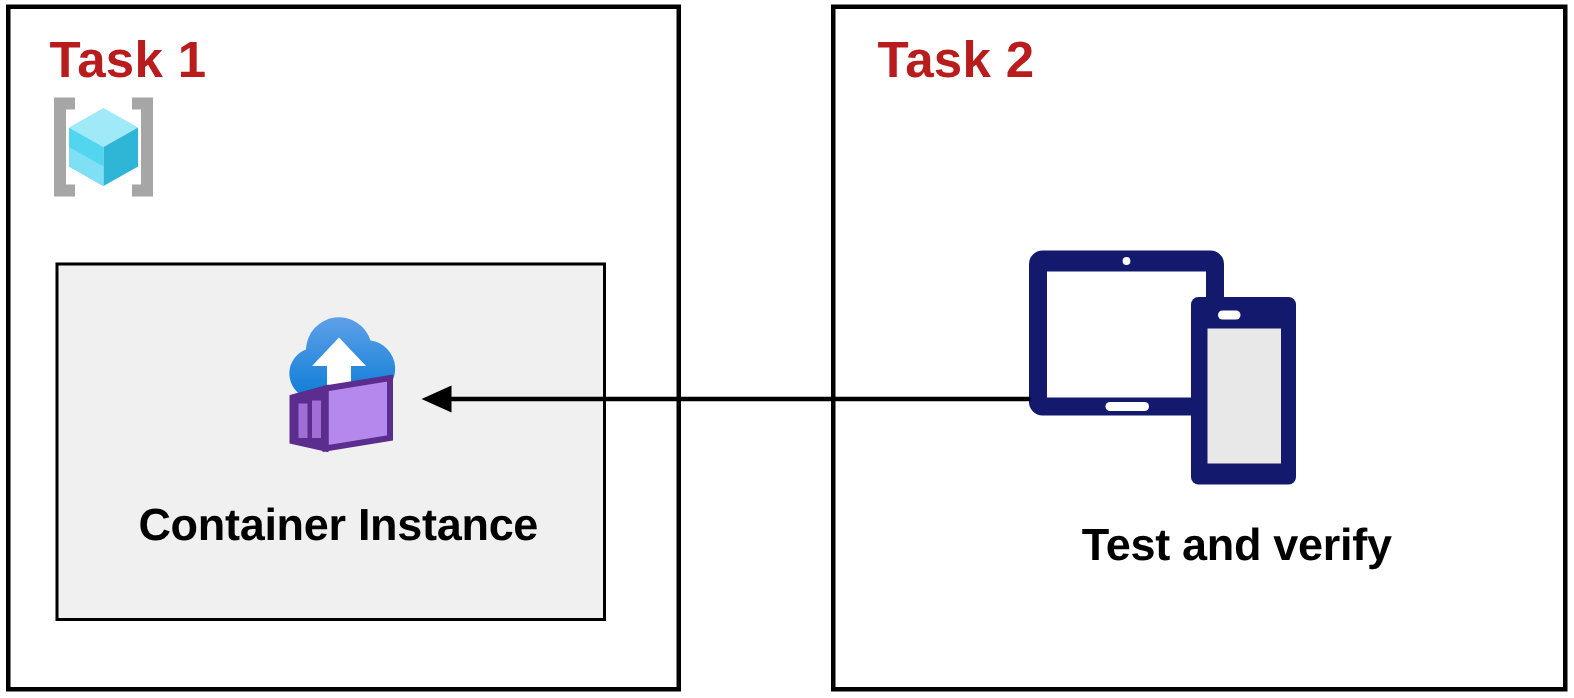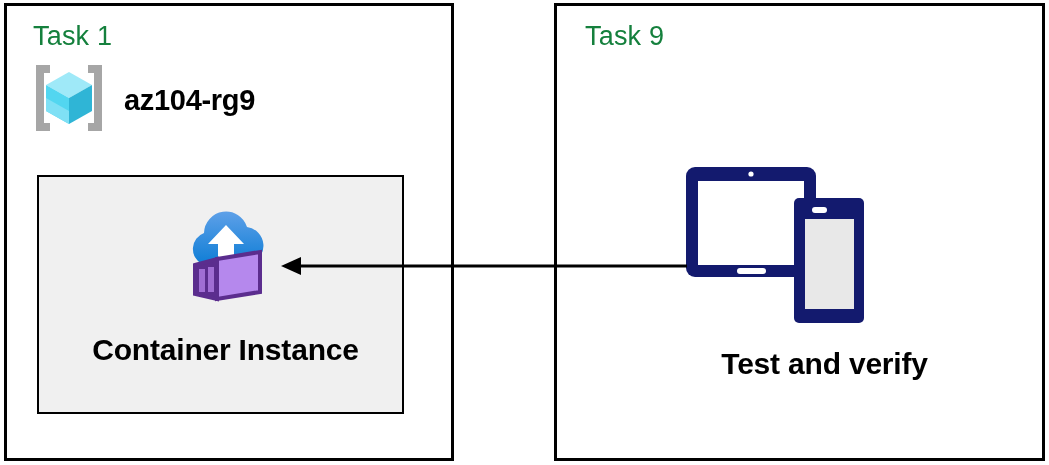--- a/index.html
+++ b/index.html
@@ -23,23 +23,23 @@
     position: absolute;
     box-sizing: border-box;
     border: 3px solid #000000;
     background: #ffffff;
   }
   #panel-task1 { left: 4px;   top: 3px; width: 450px; height: 458px; }
   #panel-task2 { left: 554px; top: 3px; width: 491px; height: 458px; }
 
   .panel-title {
     position: absolute;
-    font-size: 27px;
-    font-weight: normal;
-    color: #15803d;
+    font-size: 34px;
+    font-weight: bold;
+    color: #b91c1c;
     letter-spacing: 0.2px;
     white-space: nowrap;
   }
   #panel-task1 .panel-title { left: 26px; top: 15px; }
   #panel-task2 .panel-title { left: 28px; top: 15px; }
 
   
   #rg-row {
     position: absolute;
     left: 30px;
@@ -127,21 +127,20 @@
         <path d="M20 6 L6 6 L6 72 L20 72 L20 64 L14 64 L14 14 L20 14 Z" fill="#a6a6a6"></path>
 
         <path d="M58 6 L72 6 L72 72 L58 72 L58 64 L64 64 L64 14 L58 14 Z" fill="#a6a6a6"></path>
 
         <polygon points="39,13 62,26 39,39 16,26" fill="#9fe9f8"></polygon>
         <polygon points="16,26 39,39 39,65 16,52" fill="#52d6f0"></polygon>
         <polygon points="62,26 62,52 39,65 39,39" fill="#2fb5d6"></polygon>
         <polygon points="16,39 39,52 39,65 16,52" fill="#7fe0f5"></polygon>
       </svg>
     </span>
-    <span id="rg-label">az104-rg9</span>
   </div>
 
   <div id="aci-box">
     <div id="aci-icon-wrap">
       <svg width="104" height="106" viewBox="0 0 104 106" aria-hidden="true">
         <defs>
           <linearGradient id="cloudGrad" x1="0" y1="0" x2="0" y2="1">
             <stop offset="0%" stop-color="#5ea0e8"></stop>
             <stop offset="100%" stop-color="#0f7ed6"></stop>
           </linearGradient>
@@ -158,21 +157,21 @@
         <rect x="34" y="68" width="6" height="25" fill="#a06ed4"></rect>
 
         <polygon points="43,60 86,53 86,93 43,100" fill="none" stroke="#5b2d8e" stroke-width="4"></polygon>
         <polygon points="21,66 43,60 43,100 21,95" fill="none" stroke="#5b2d8e" stroke-width="4"></polygon>
       </svg>
     </div>
     <div id="aci-label">Container Instance</div>
   </div>
 
   <div class="panel" id="panel-task2">
-    <div class="panel-title">Task 9</div>
+    <div class="panel-title">Task 2</div>
   </div>
 
   <div id="devices-wrap">
     <svg width="200" height="175" viewBox="0 0 200 175" aria-hidden="true">
 
       <rect x="11" y="7" width="130" height="110" rx="9" ry="9" fill="#131a6e"></rect>
       <rect x="23" y="21" width="106" height="84" fill="#ffffff"></rect>
       <circle cx="76" cy="14" r="2.6" fill="#ffffff"></circle>
       <rect x="62" y="108" width="29" height="6" rx="3" ry="3" fill="#ffffff"></rect>
 

